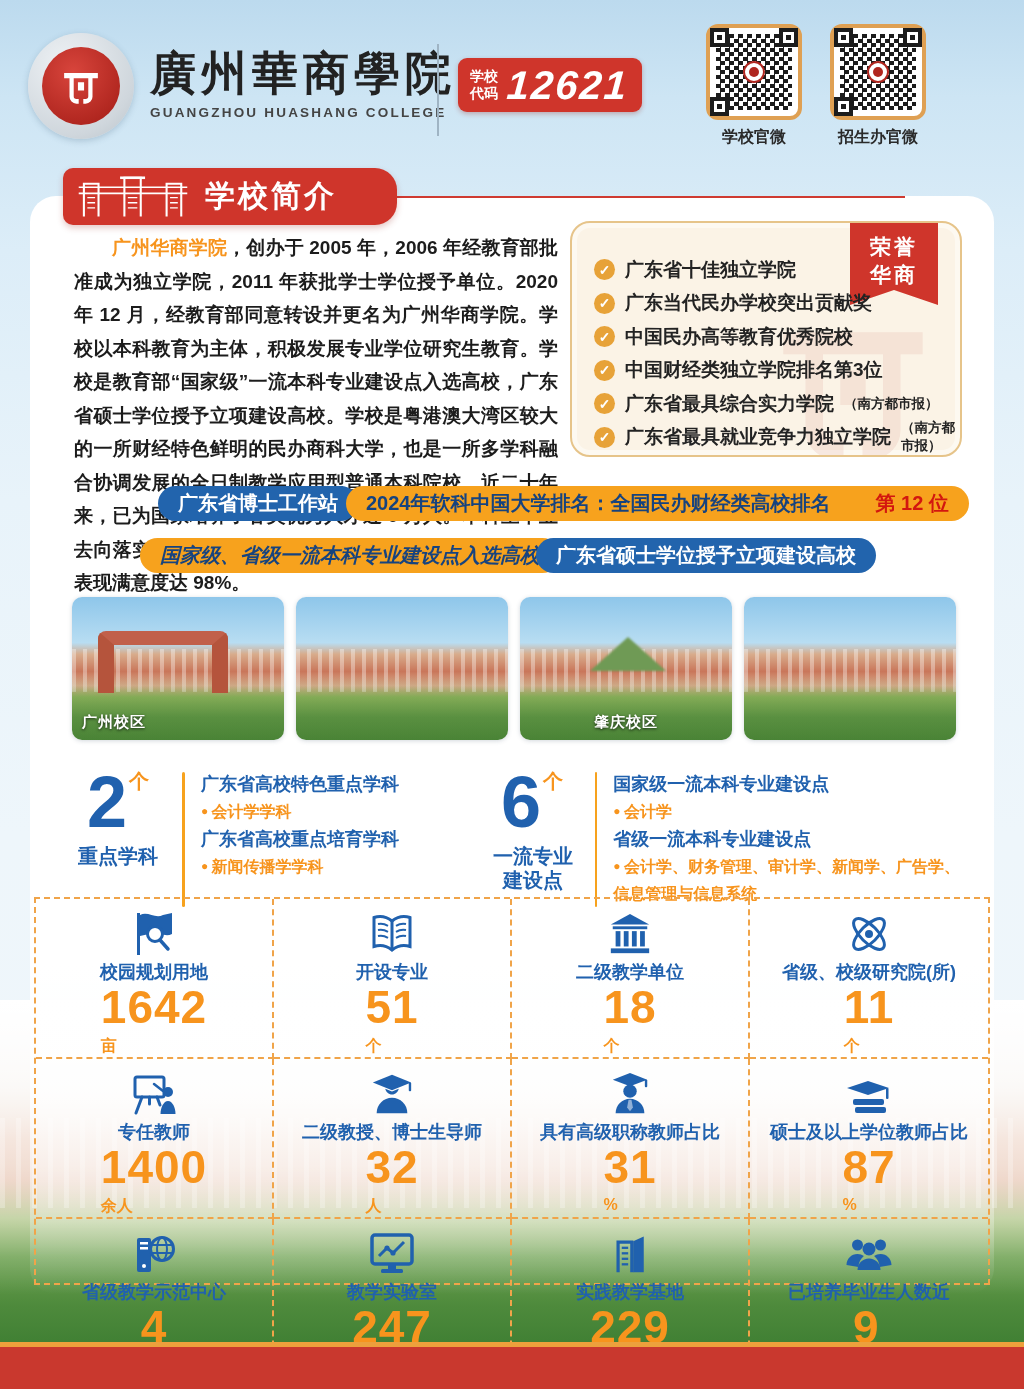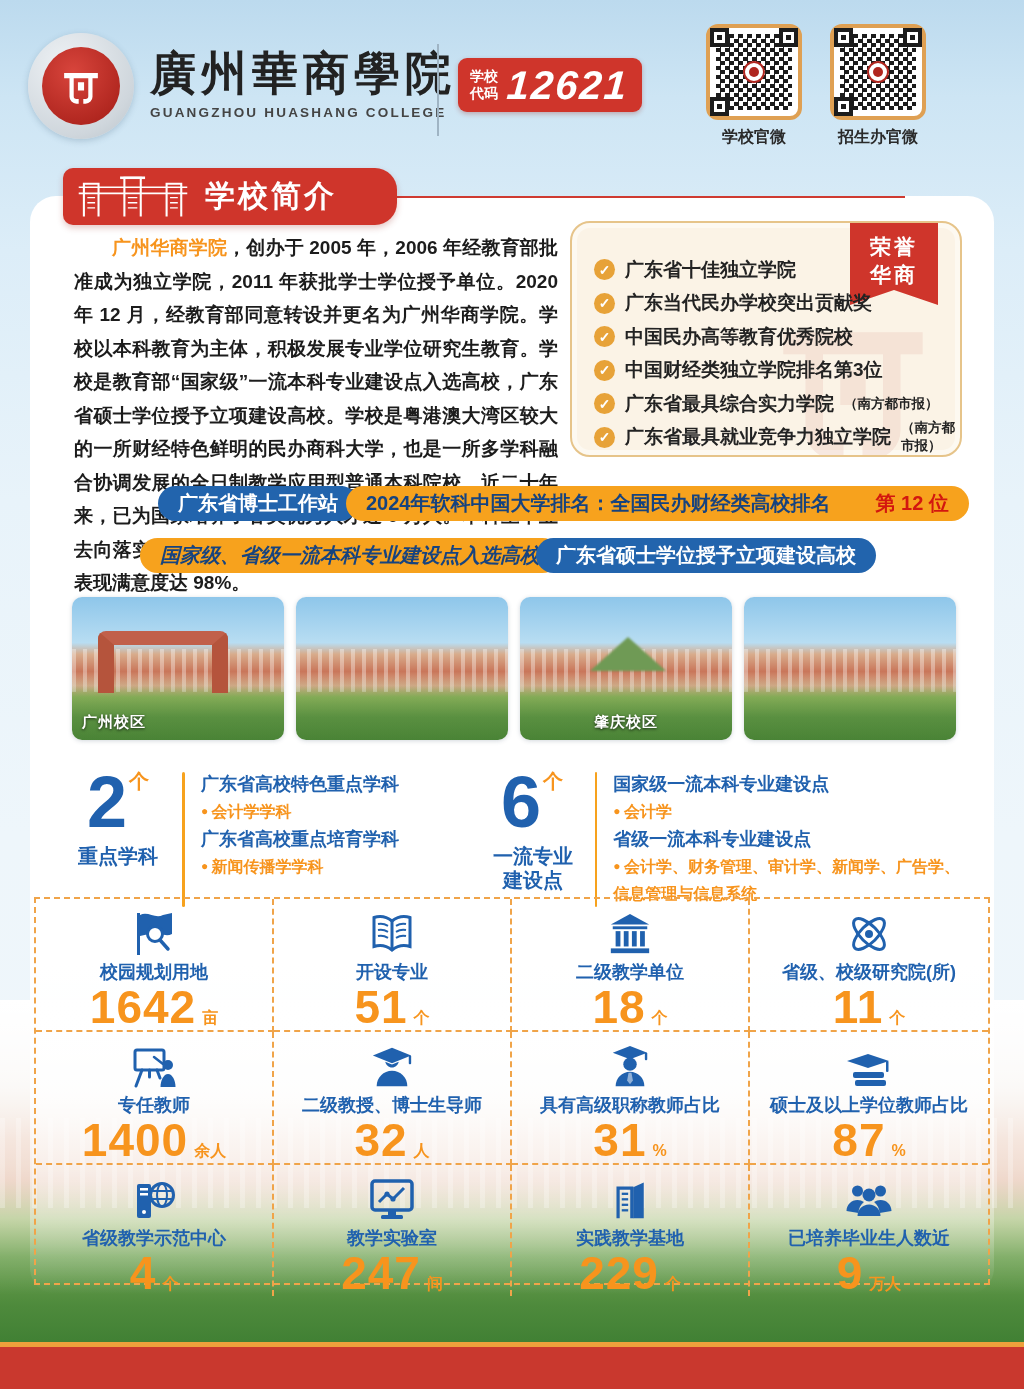--- a/index.html
+++ b/index.html
@@ -115,21 +115,21 @@
   
   .grid { position:absolute; left:34px; top:897px; width:956px; height:388px;
     display:grid; grid-template-columns:repeat(4,1fr); grid-template-rows:repeat(3,1fr);
     border:2px dashed #f0a449; }
   .cell { border-right:2px dashed #f0a449; border-bottom:2px dashed #f0a449;
     display:flex; flex-direction:column; align-items:center; justify-content:flex-start; padding-top:11px; }
   .cell:nth-child(4n) { border-right:none; }
   .cell:nth-child(n+9) { border-bottom:none; }
   .cell .icn { height:48px; display:flex; align-items:center; justify-content:center; }
   .cell-label { font-size:18px; font-weight:bold; color:#2061ae; margin-top:2px; white-space:nowrap; }
-  .cell-num { margin-top:0px; display:flex; align-items:baseline; gap:6px; }
+  .cell-num { margin-top:0px; display:flex; align-items:baseline; gap:6px;flex-direction:column; }
   .cell-val { font-size:46px; font-weight:bold; color:#f7941d; letter-spacing:1px; line-height:1; }
   .cell-unit { font-size:16px; font-weight:bold; color:#f7941d; }
 
   
   .strip-orange { position:absolute; left:0; top:1342px; width:100%; height:5px; background:#eda03c; }
   .footer-red { position:absolute; left:0; top:1347px; width:100%; height:42px; background:#c9382e; }
 </style>
 </head>
 <body>
 

